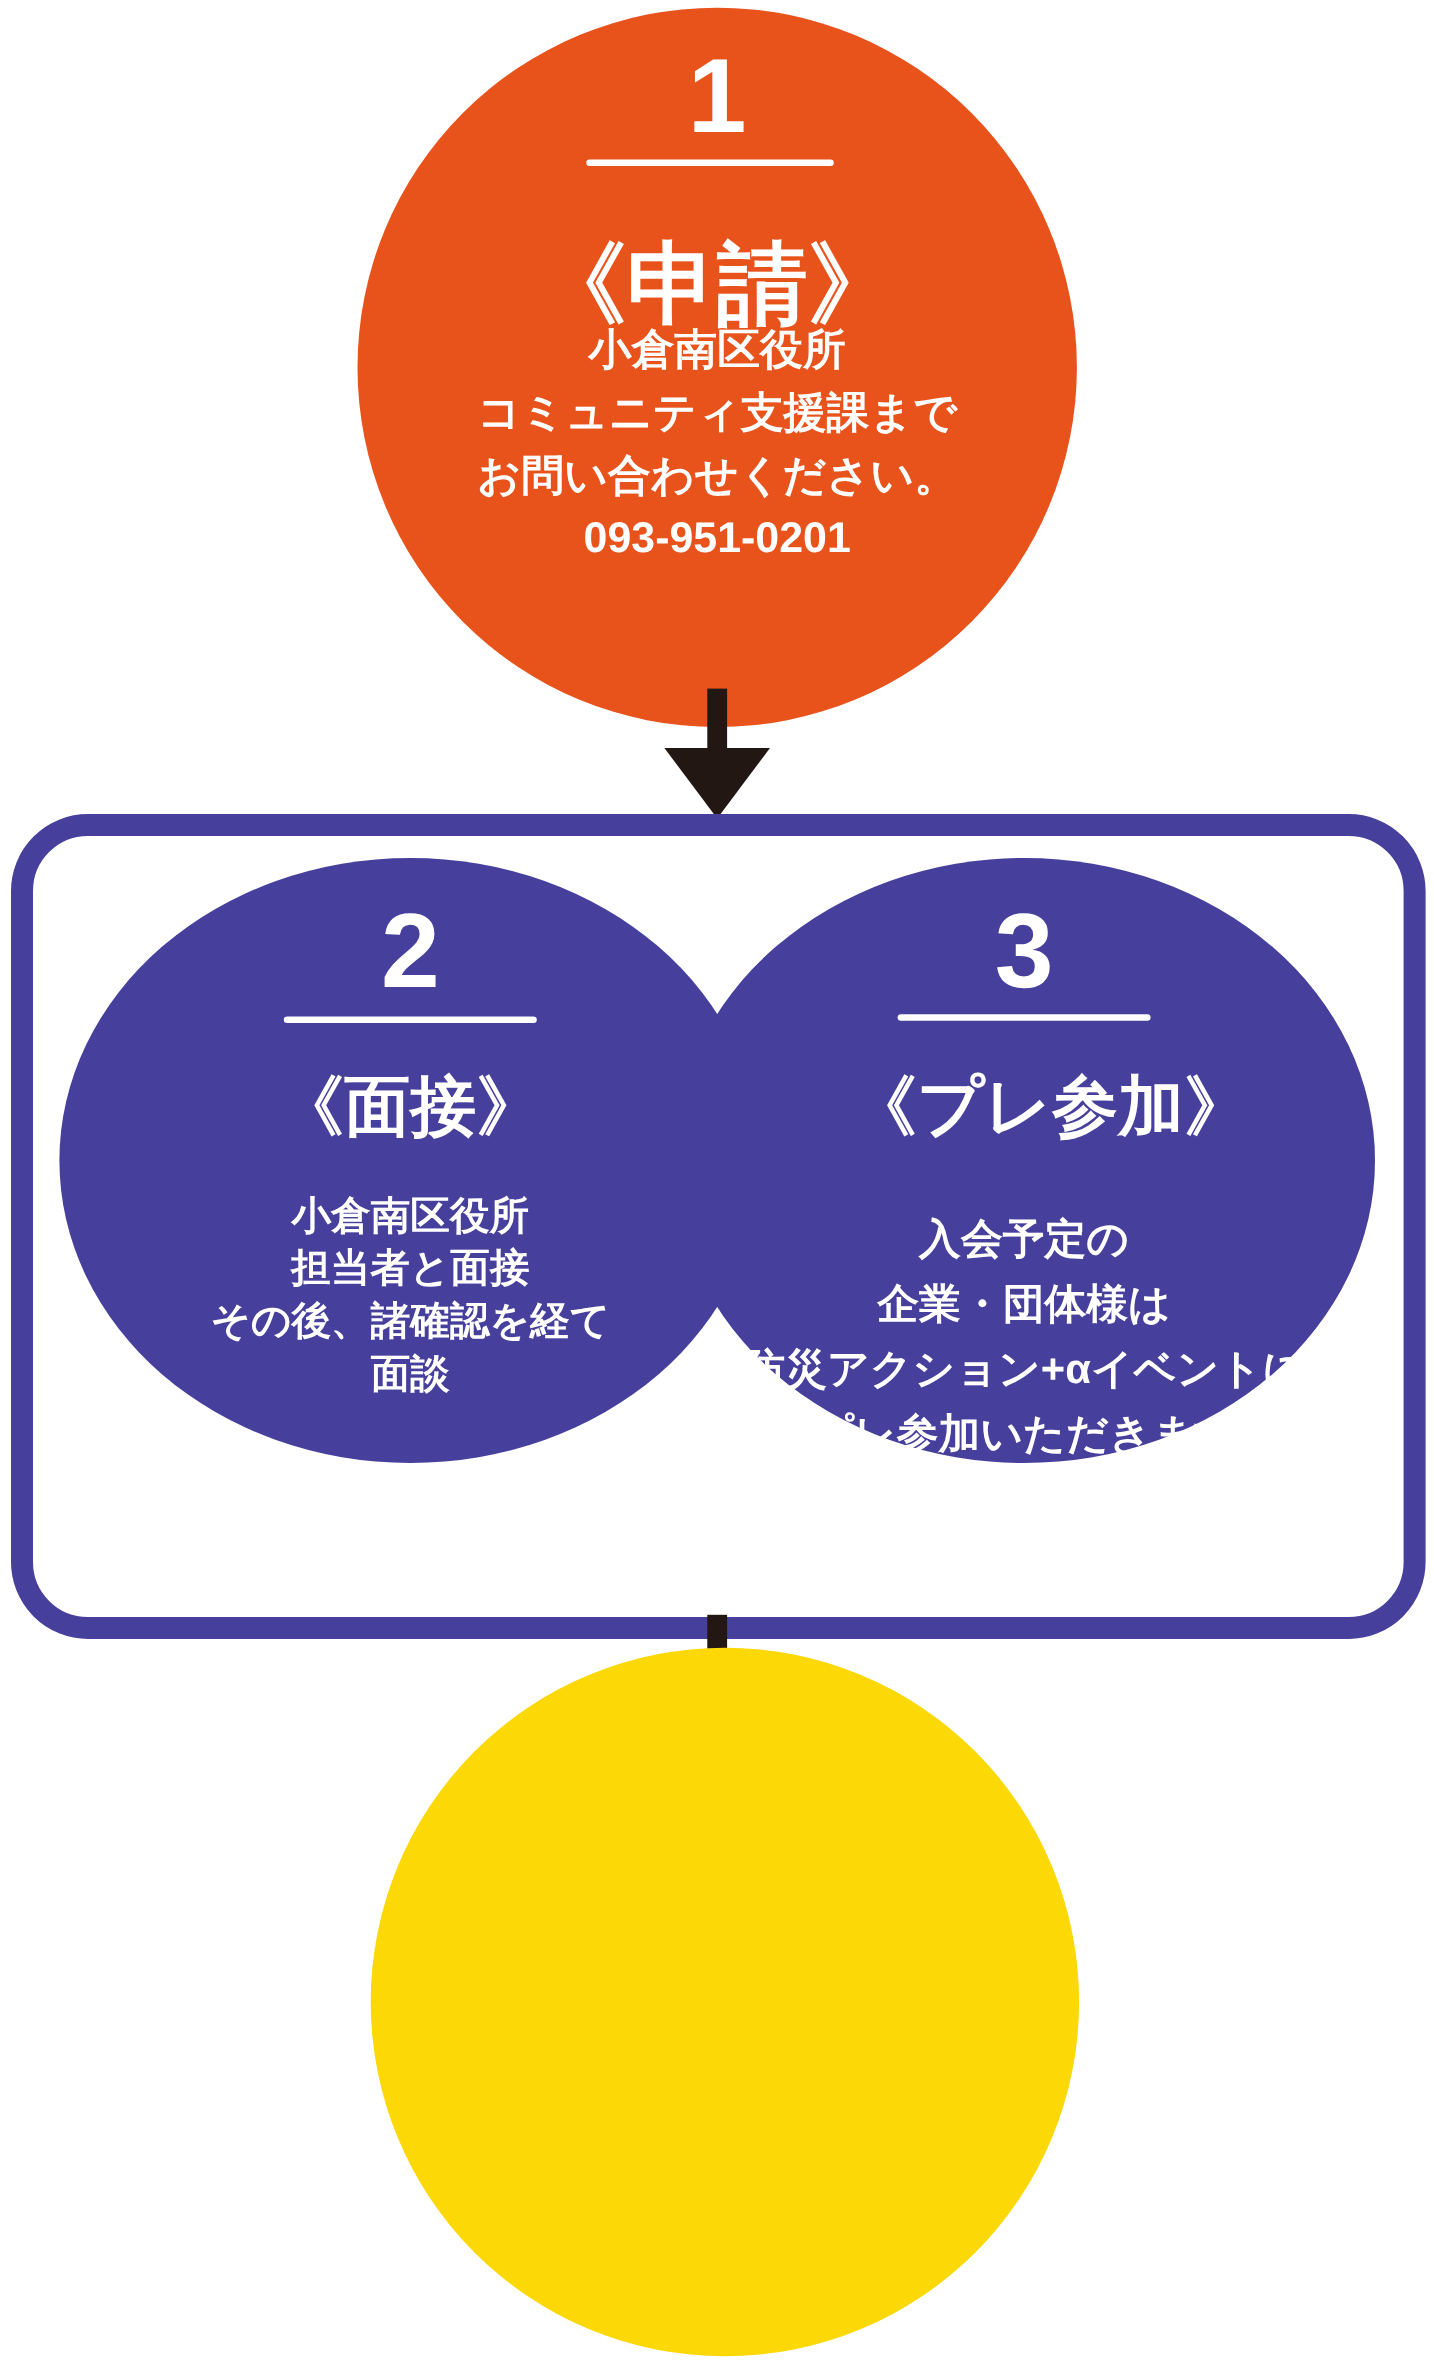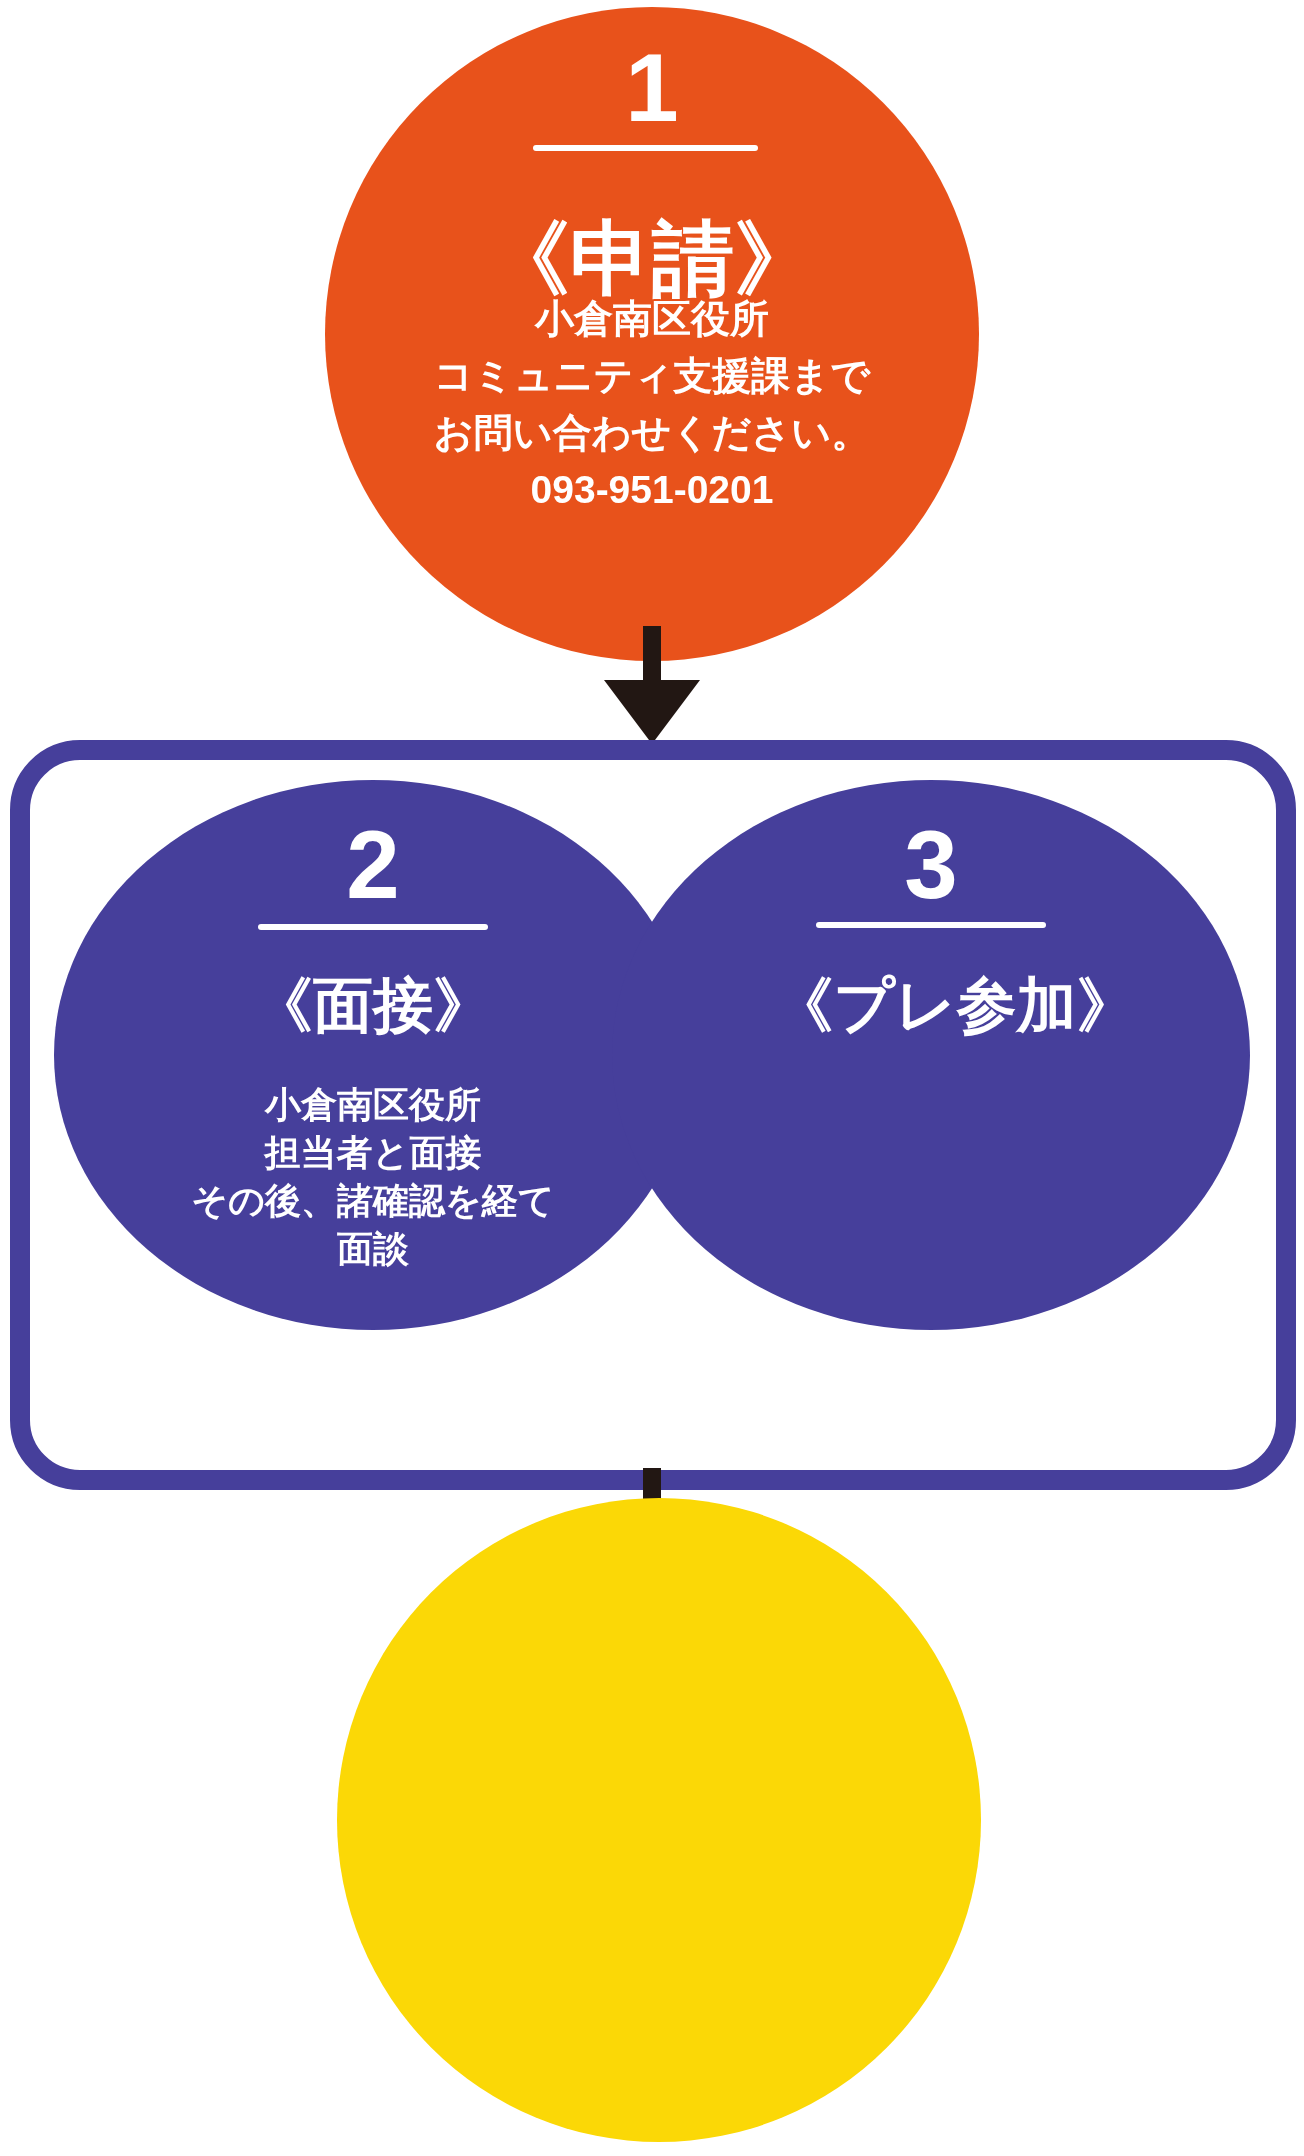--- a/index.html
+++ b/index.html
@@ -84,20 +84,26 @@
   <div class="abs centered step2-body">
     <div>小倉南区役所</div>
     <div>担当者と面接</div>
     <div>その後、諸確認を経て</div>
     <div>面談</div>
   </div>
 
   <div class="abs centered step-number step3-number">3</div>
   <div class="abs num-underline step3-underline"></div>
   <div class="abs centered ellipse-title step3-title">《プレ参加》</div>
+  <div class="abs centered step3-body">
+    <div>入会予定の</div>
+    <div>企業・団体様は</div>
+    <div>防災アクション+αイベントに</div>
+    <div>プレ参加いただきます</div>
+  </div>
 
   <div class="arrow arrow2">
     <div class="stem"></div>
     <div class="head"></div>
   </div>
 
   <div class="abs result-circle"></div>
 
 </div>
 

